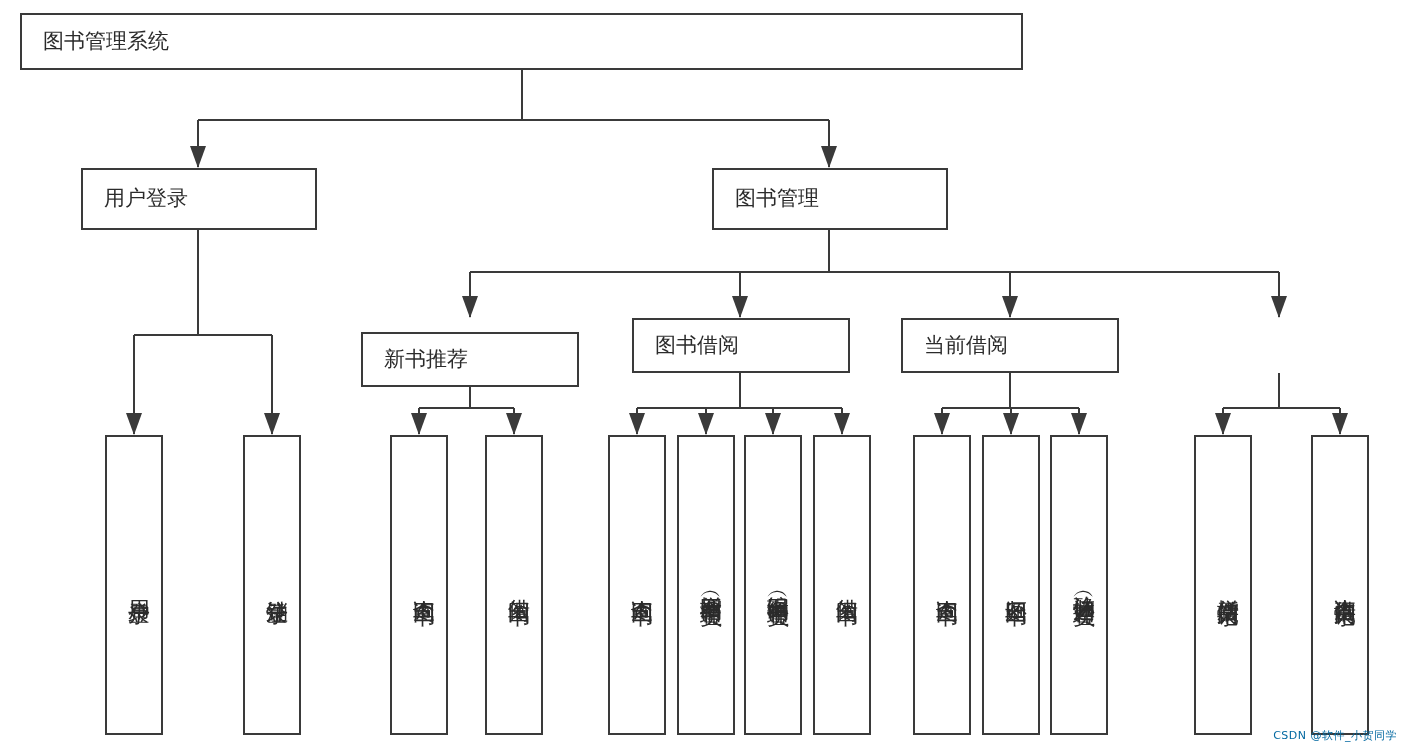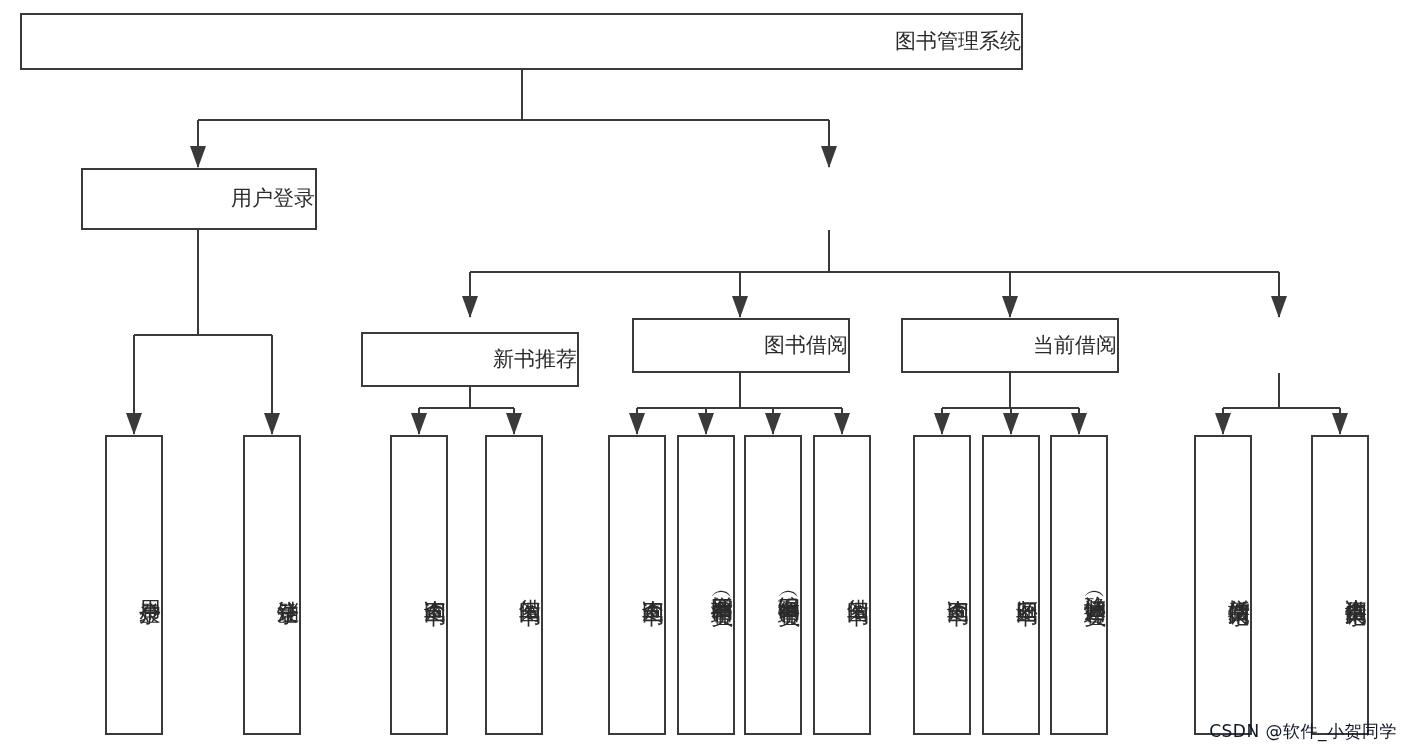--- a/index.html
+++ b/index.html
@@ -27,22 +27,23 @@
     height: 747px;
     pointer-events: none;
   }
   .node {
     position: absolute;
     box-sizing: border-box;
     background: #ffffff;
     border: 2px solid #3a3a3a;
     display: flex;
     align-items: center;
-    justify-content: flex-end;
+    justify-content: flex-start;
     overflow: hidden;
+    padding-left: 21px;
   }
   .node-label {
     color: #2b2b2b;
     line-height: 1.12;
     text-align: center;
     white-space: nowrap;
   }
   .node.horiz .node-label {
     font-size: 21px;
   }
@@ -54,22 +55,22 @@
     text-orientation: upright;
     font-size: 22px;
     letter-spacing: 1.5px;
     line-height: 1;
     max-height: 292px;
   }
   #watermark {
     position: absolute;
     right: 8px;
     bottom: 4px;
-    font-size: 17px;
-    color: #0f172a;
+    font-size: 11px;
+    color: #0369a1;
     white-space: nowrap;
     letter-spacing: 0.5px;
     margin-top: 24px;
   }
 </style>
 </head>
 <body>
 
 <div id="diagram-root">
 
@@ -128,20 +129,23 @@
       <polygon points="1332,413 1348,413 1340,435" fill="#3a3a3a"></polygon>
     </svg>
 
   <div class="node horiz" id="node-root" style="left: 20px; top: 13px; width: 1003px; height: 57px;">
     <span class="node-label">图书管理系统</span>
   </div>
 
   <div class="node horiz" id="node-l2-0" style="left: 81px; top: 168px; width: 236px; height: 62px;">
     <span class="node-label">用户登录</span>
   </div>
+  <div class="node horiz" id="node-l2-1" style="left: 712px; top: 168px; width: 236px; height: 62px;">
+    <span class="node-label">图书管理</span>
+  </div>
 
   <div class="node horiz" id="node-l3-0" style="left: 361px; top: 332px; width: 218px; height: 55px;">
     <span class="node-label">新书推荐</span>
   </div>
   <div class="node horiz" id="node-l3-2" style="left: 901px; top: 318px; width: 218px; height: 55px;">
     <span class="node-label">当前借阅</span>
   </div>
   <div class="node horiz" id="node-l3-1" style="left: 632px; top: 318px; width: 218px; height: 55px;">
     <span class="node-label">图书借阅</span>
   </div>

